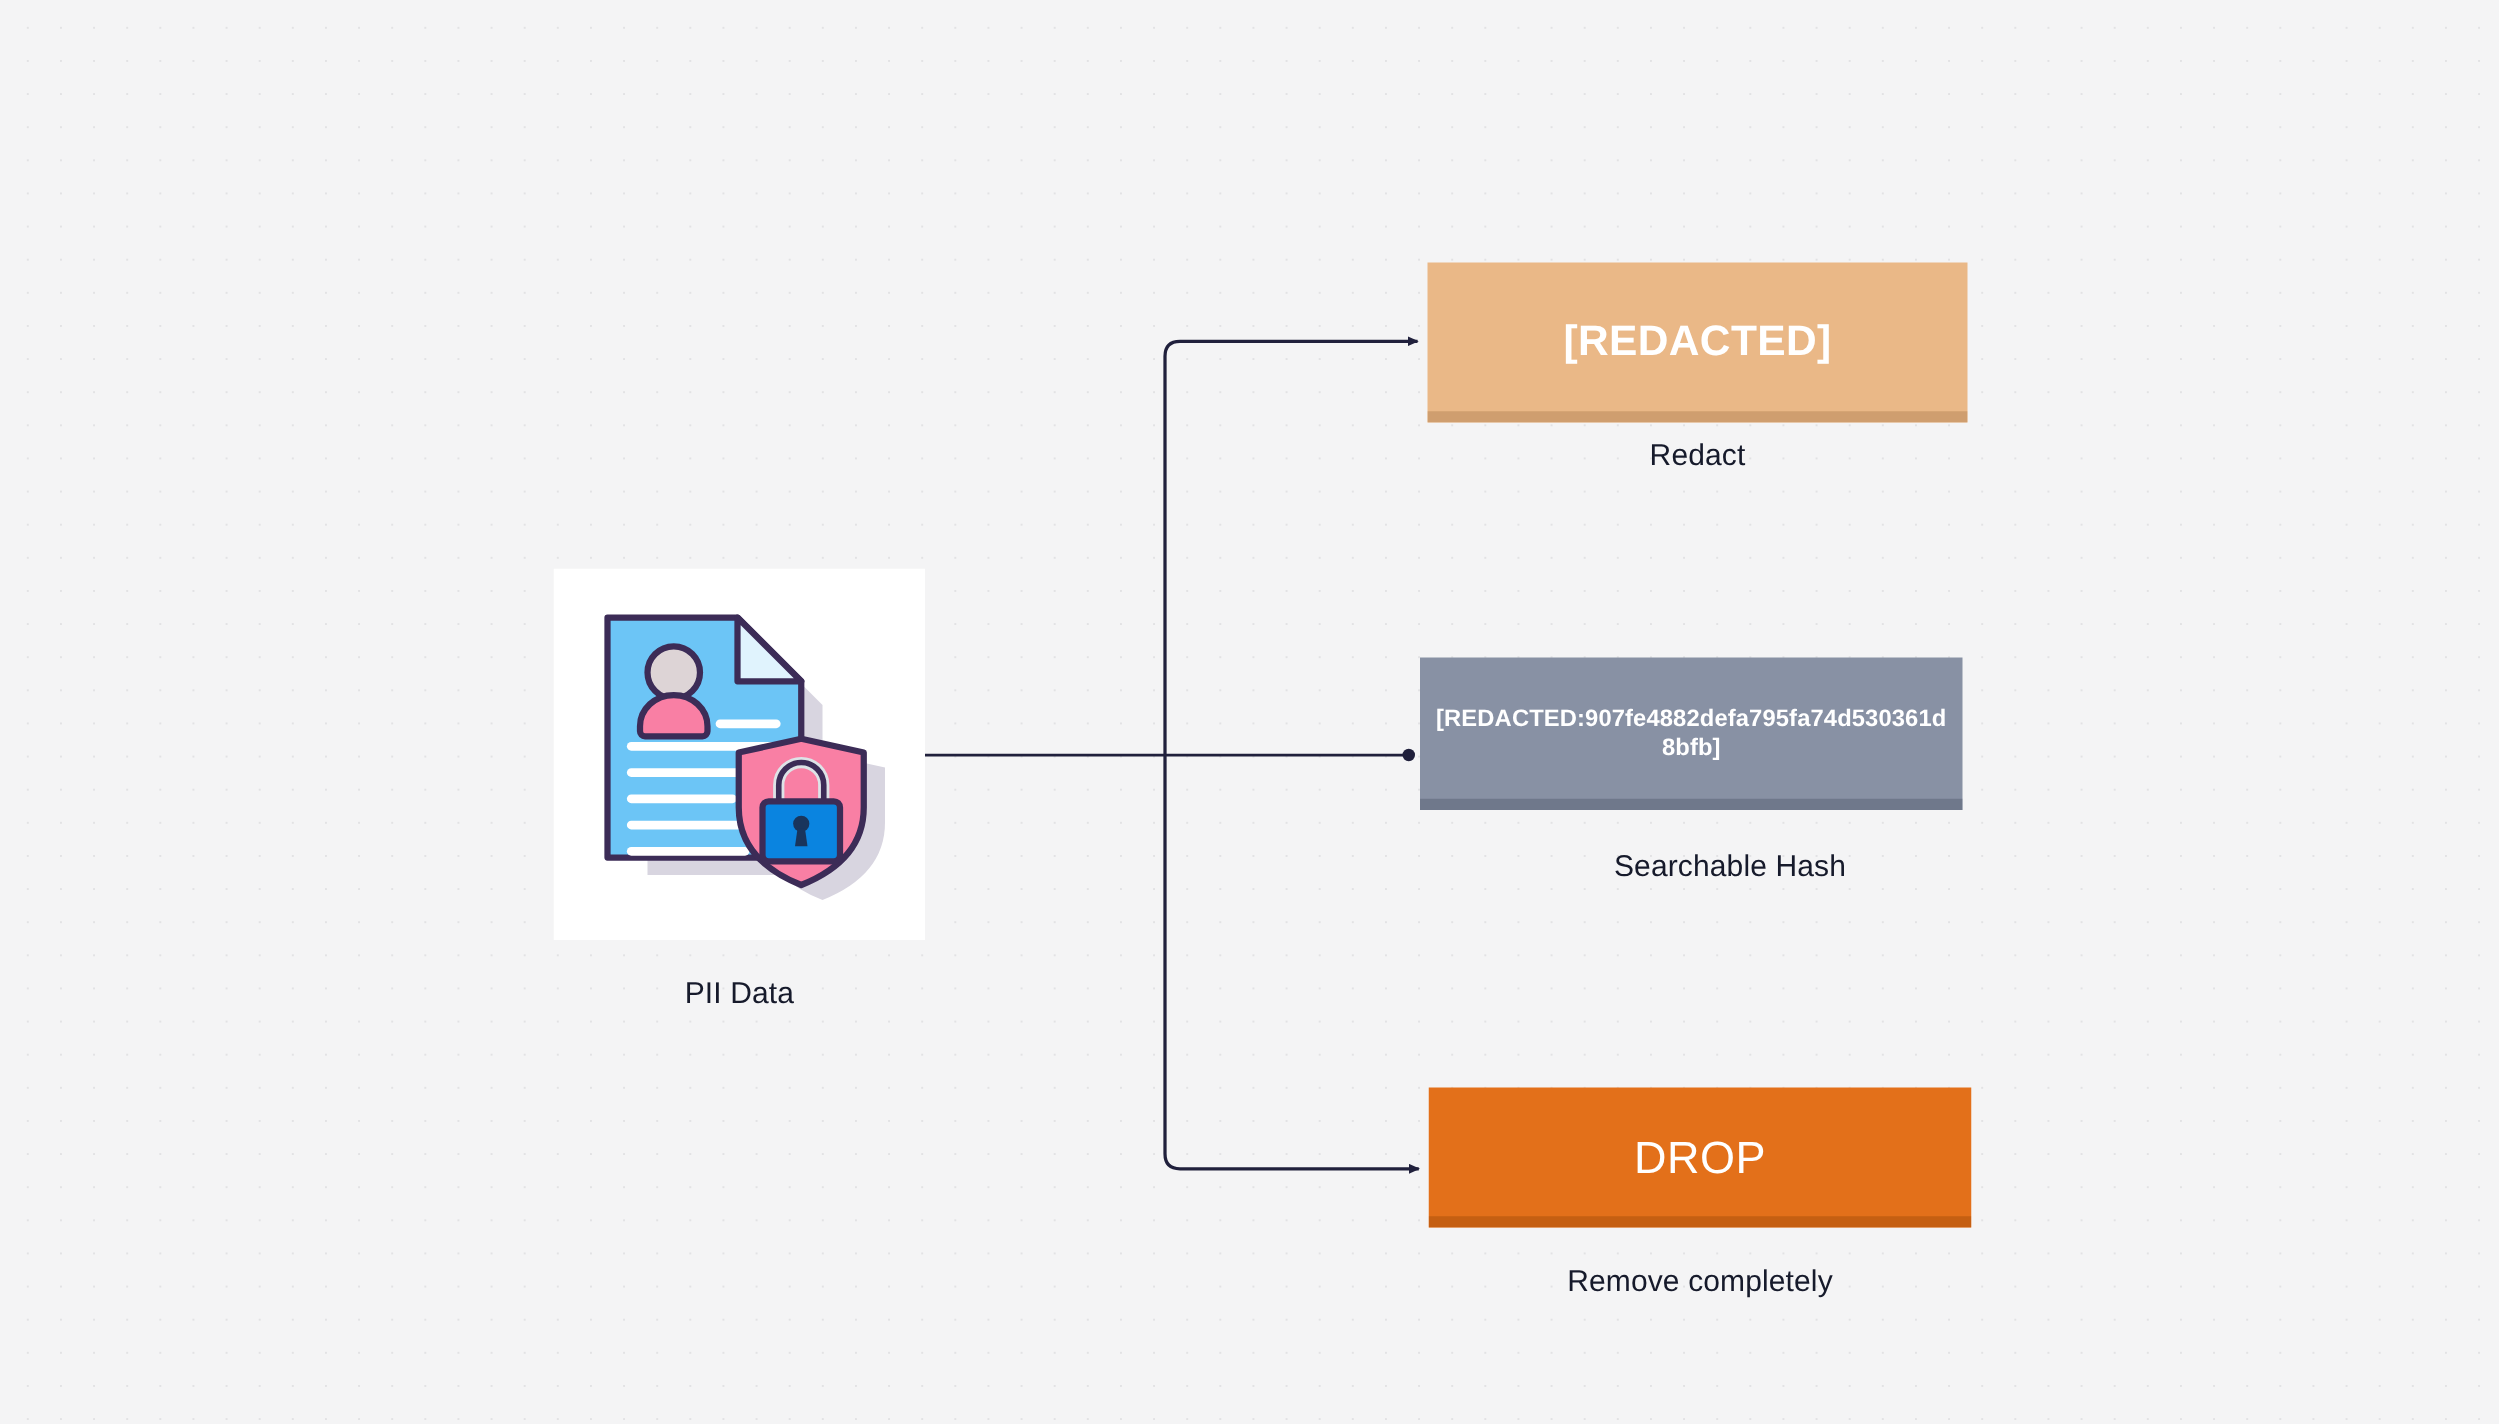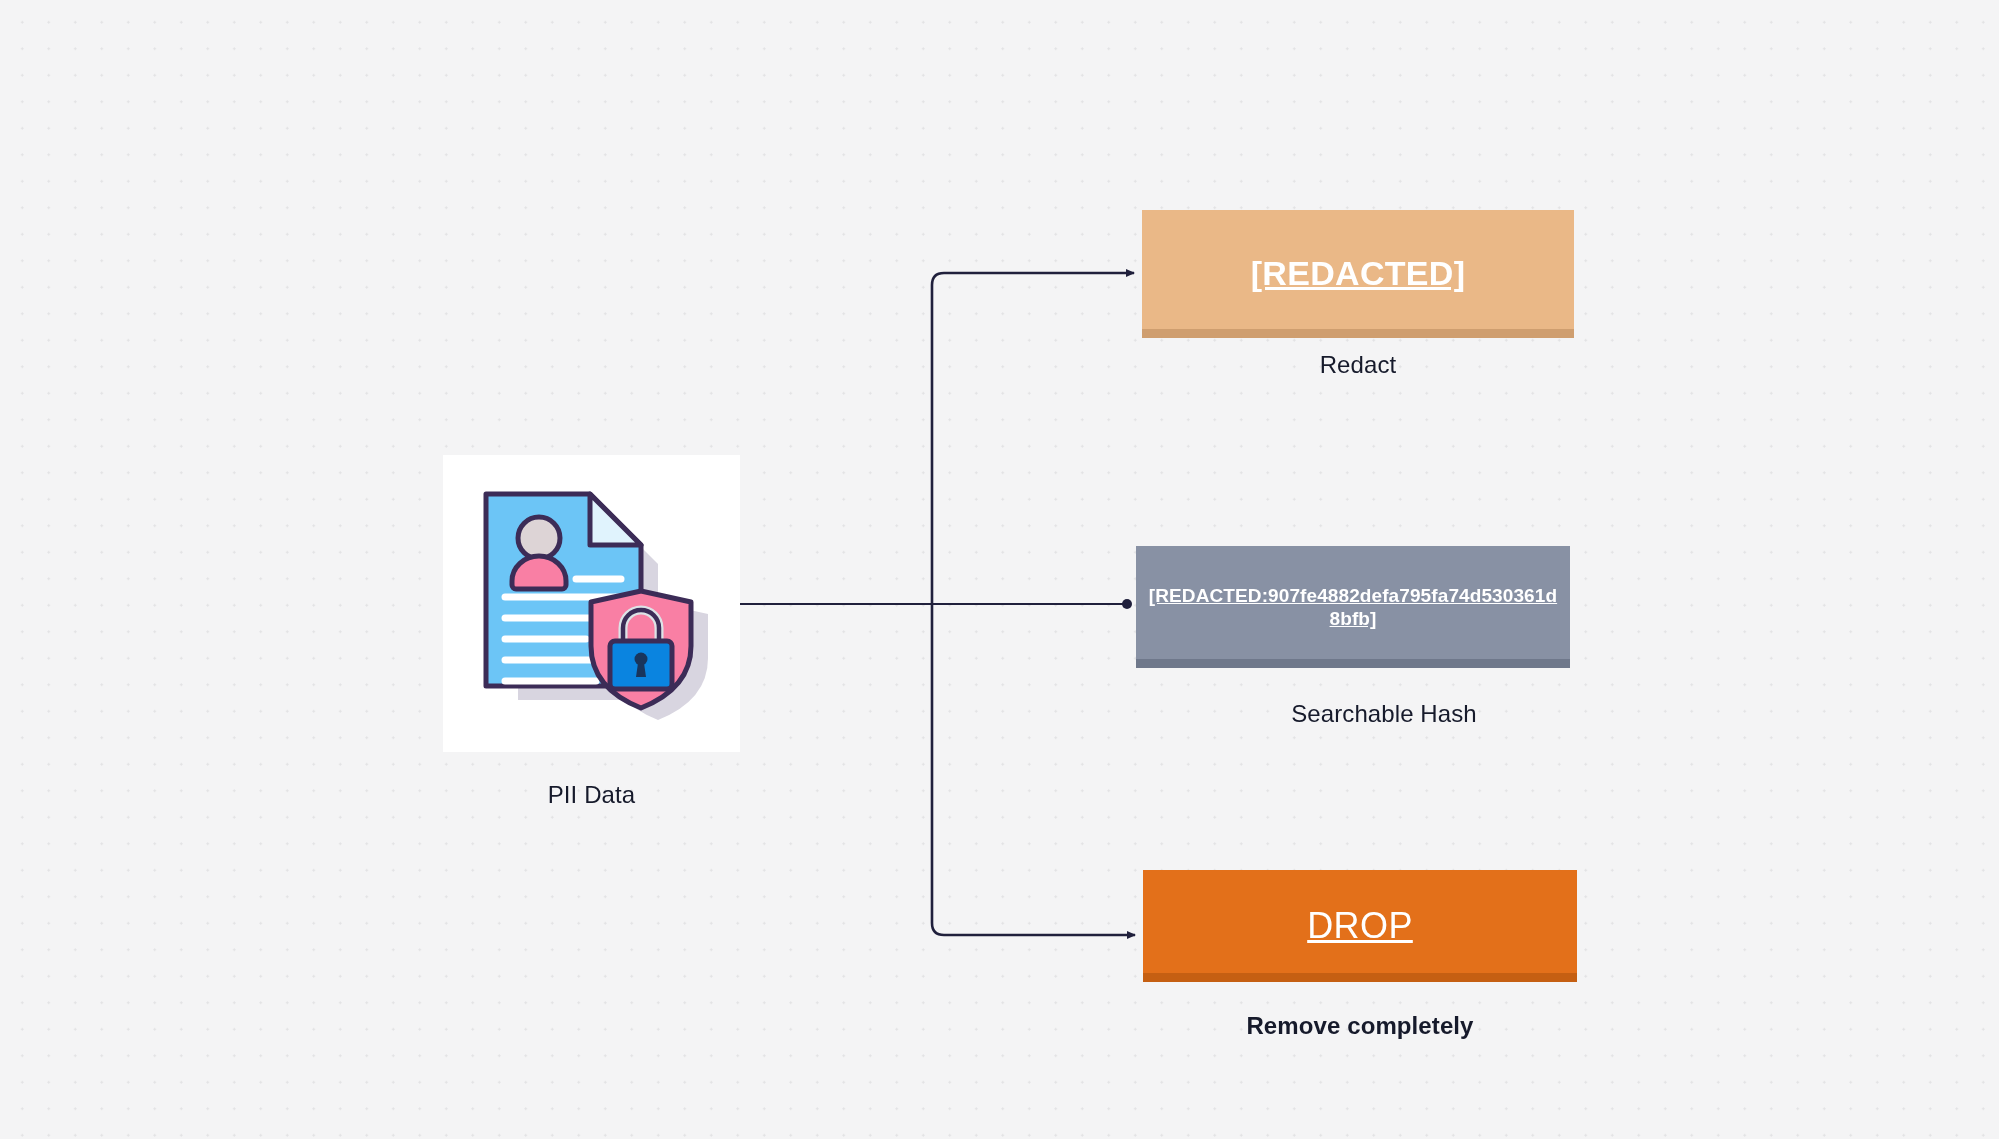--- a/index.html
+++ b/index.html
@@ -79,21 +79,20 @@
     justify-content: center;
     text-align: center;
     color: #ffffff;
     position: relative;
     overflow: hidden;
   }
   .target-box .box-label {
     padding: 0 16px;
     line-height: 1.22;
     word-break: break-all;
-    text-decoration: underline;
   }
   .box-footer {
     position: absolute;
     left: 0;
     right: 0;
     bottom: 0;
     height: 9px;
   }
 
   
@@ -105,21 +104,21 @@
   }
   #node-redact .box-footer { background: #cf9e6f; }
   #node-redact .box-label {
     font-size: 34px;
     font-weight: bold;
     letter-spacing: 0.3px;
   }
   #node-redact .node-caption { margin-top: 13px; }
 
   
-  #node-hash { left: 1136px; top: 546px; width: 496px; }
+  #node-hash { left: 1136px; top: 526px; width: 496px; }
   #node-hash .target-box {
     width: 434px;
     height: 122px;
     background: #8891a4;
   }
   #node-hash .box-footer { background: #6f788b; }
   #node-hash .box-label {
     font-size: 19px;
     font-weight: bold;
     letter-spacing: 0.1px;
@@ -132,21 +131,21 @@
   #node-drop .target-box {
     width: 434px;
     height: 112px;
     background: #e3701a;
   }
   #node-drop .box-footer { background: #c55f12; }
   #node-drop .box-label {
     font-size: 36px;
     letter-spacing: 0.4px;
   }
-  #node-drop .node-caption { margin-top: 30px; font-weight: bold; }
+  #node-drop .node-caption { margin-top: 30px; }
 </style>
 </head>
 <body>
 
 <div id="canvas">
 
   <svg id="connectors" viewBox="0 0 1999 1139" xmlns="http://www.w3.org/2000/svg">
     <defs>
       <marker id="arrowhead" markerWidth="9" markerHeight="8" refX="8" refY="4" orient="auto" markerUnits="userSpaceOnUse">
         <path d="M0,0 L9,4 L0,8 z" fill="#20203c"></path>

